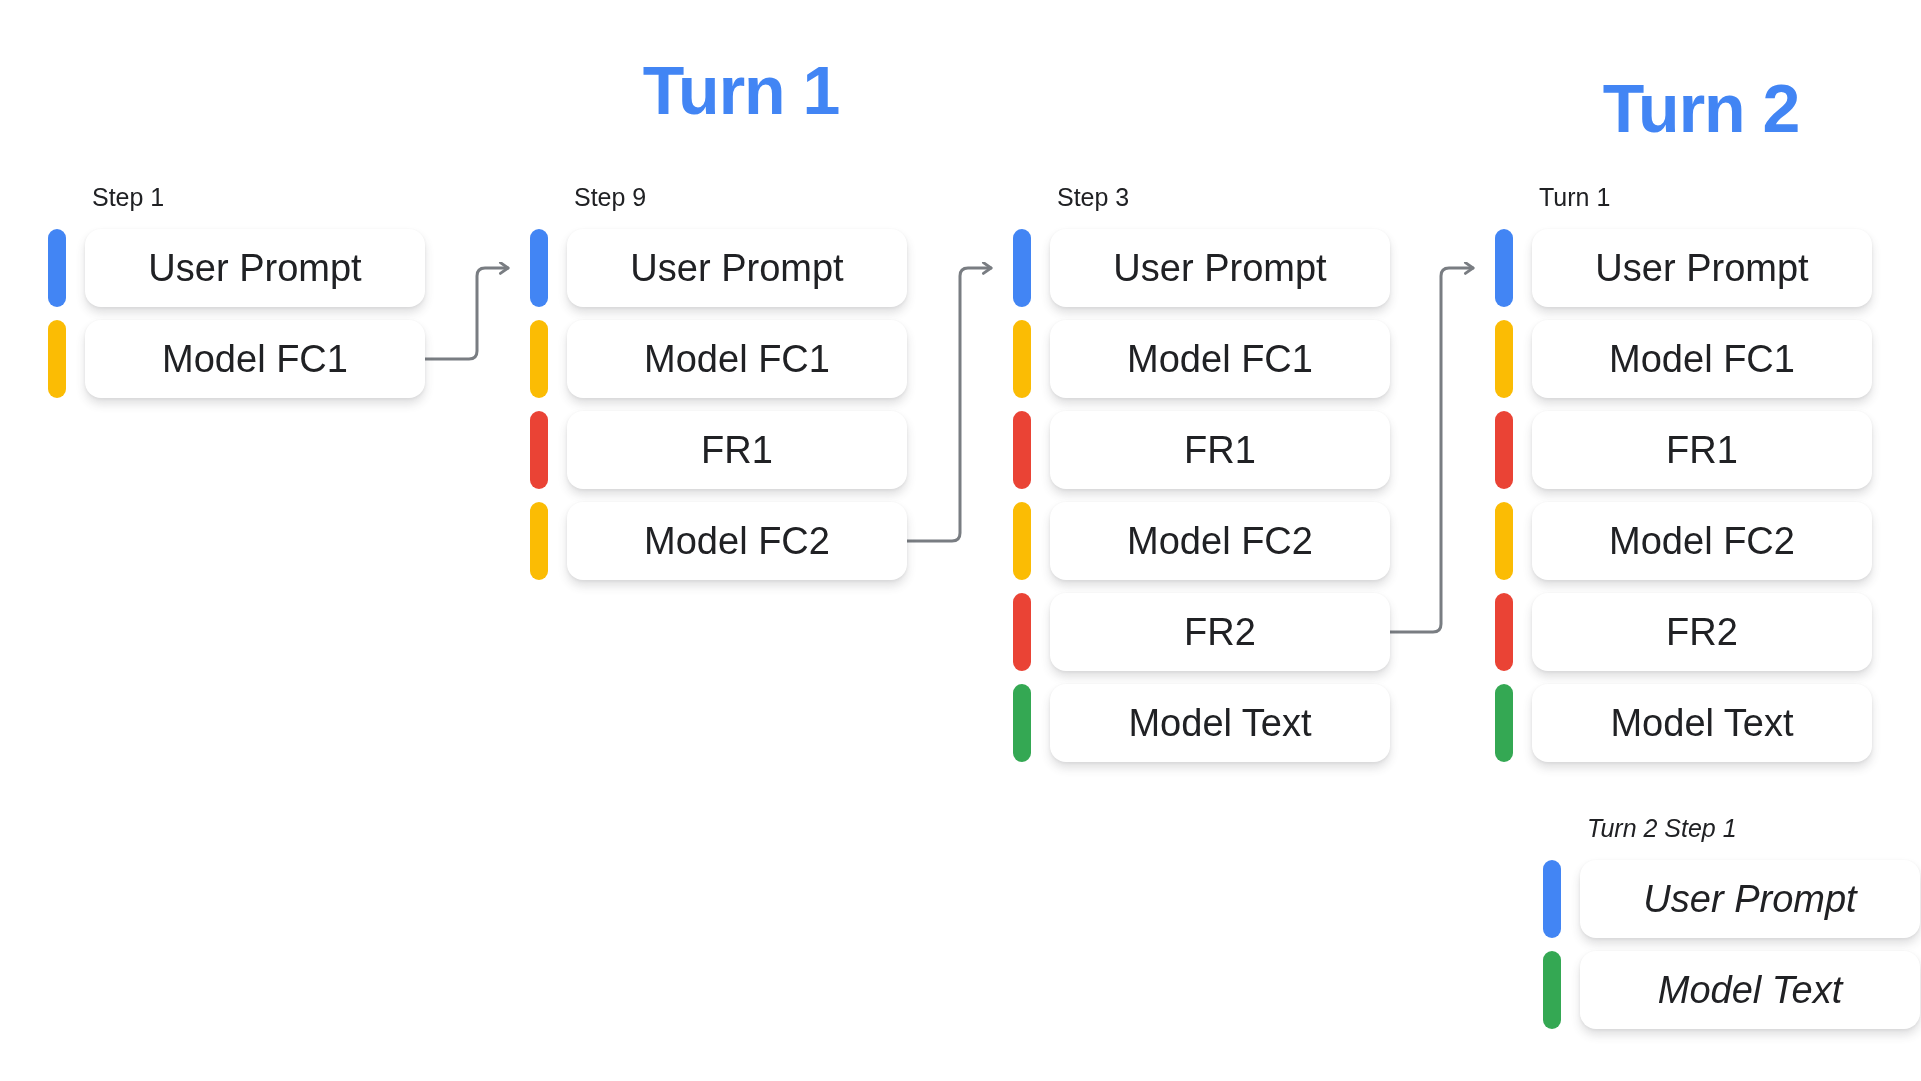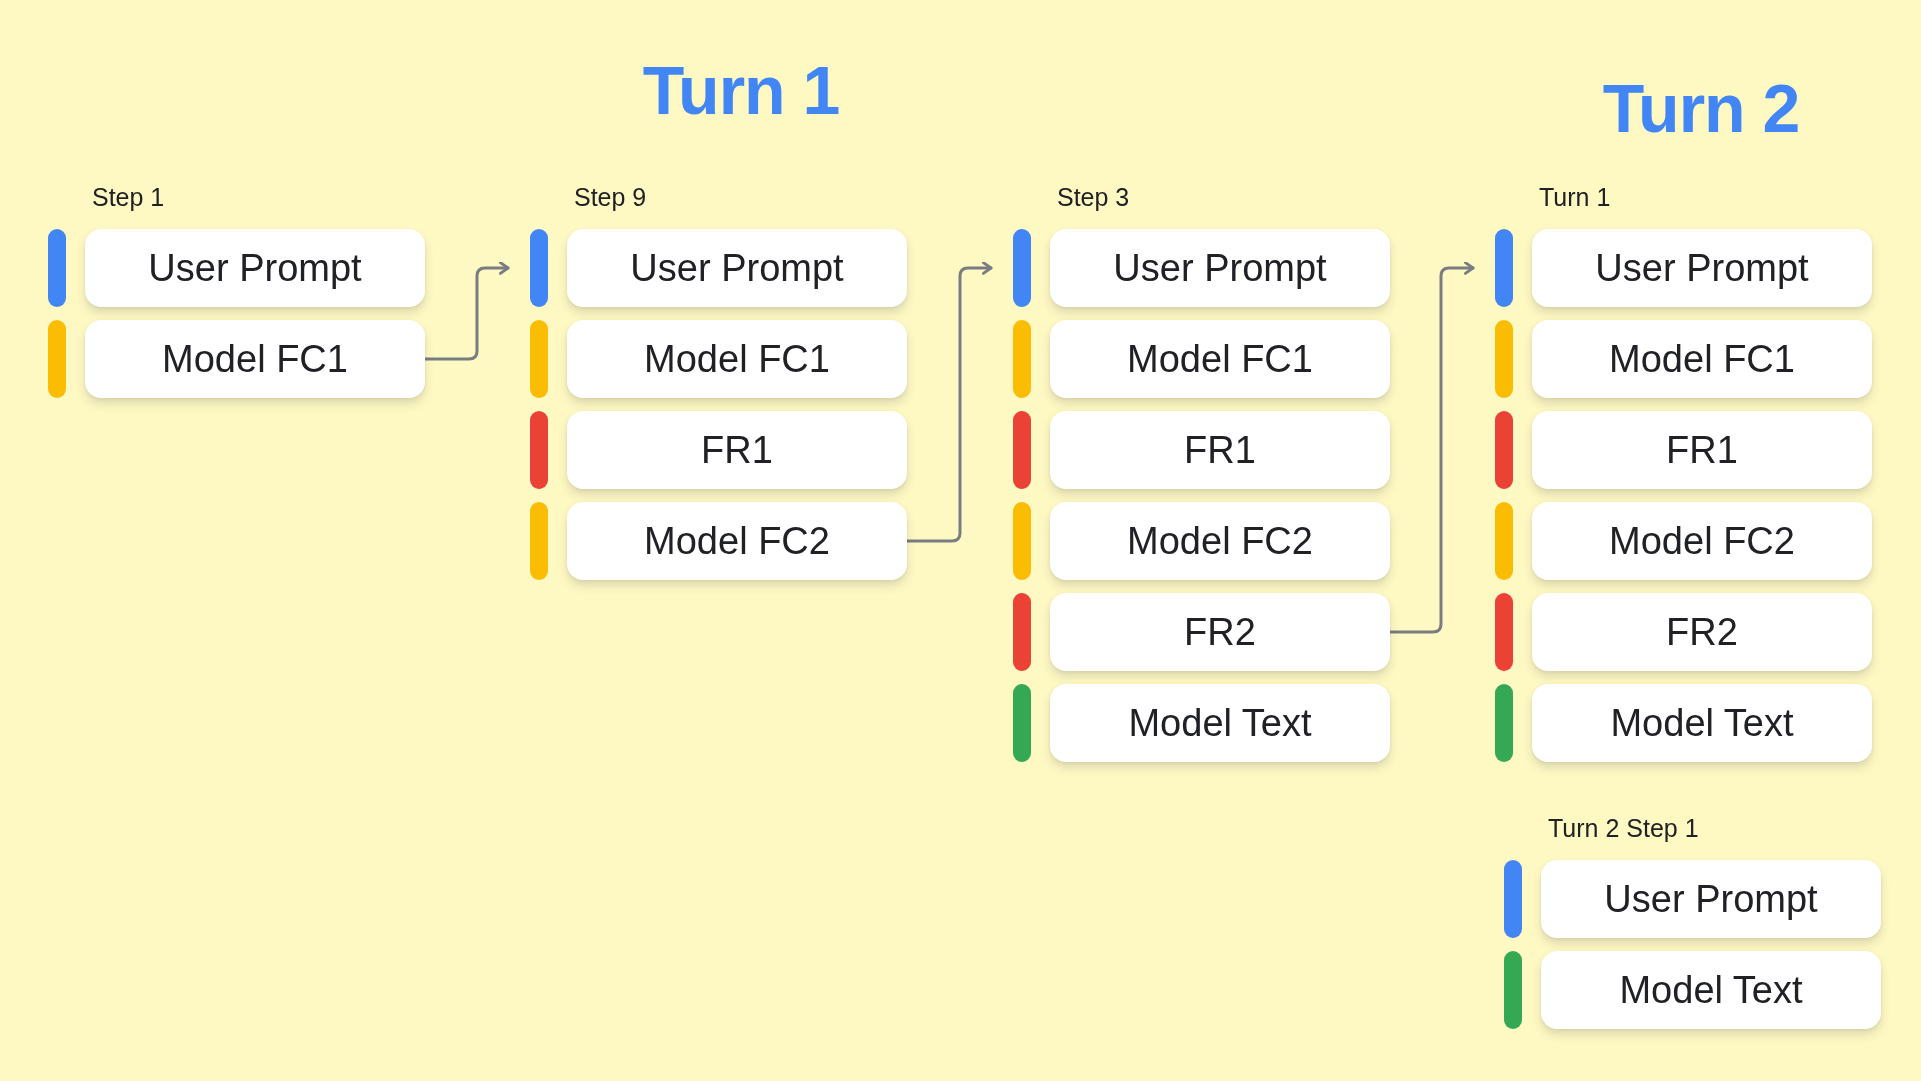--- a/index.html
+++ b/index.html
@@ -5,21 +5,21 @@
   html, body {
     margin: 0;
     padding: 0;
     background: #e8eaed;
     font-family: "Liberation Sans", sans-serif;
   }
   .canvas {
     position: relative;
     width: 1921px;
     height: 1081px;
-    background: #fef9c3;
+    background: #ffffff;
     overflow: hidden;
   }
   .big-header {
     position: absolute;
     top: 56px;
     transform: translateX(-50%);
     font-size: 68px;
     font-weight: 600;
     letter-spacing: -1px;
     color: #4285f4;
@@ -209,21 +209,21 @@
       </div>
     </div>
     <div class="row">
       <span class="bar" style="background-color: rgb(52, 168, 83);"></span>
       <div class="card">
         <span class="card-label">Model Text</span>
       </div>
     </div>
   </div>
 
-  <div class="group" style="left:1504px; top:813px;">
+  <div class="group" style="left:1543px; top:813px;font-style:italic;">
     <div class="group-label">Turn 2 Step 1</div>
     <div class="row">
       <span class="bar" style="background-color: rgb(66, 133, 244);"></span>
       <div class="card">
         <span class="card-label">User Prompt</span>
       </div>
     </div>
     <div class="row">
       <span class="bar" style="background-color: rgb(52, 168, 83);"></span>
       <div class="card">

